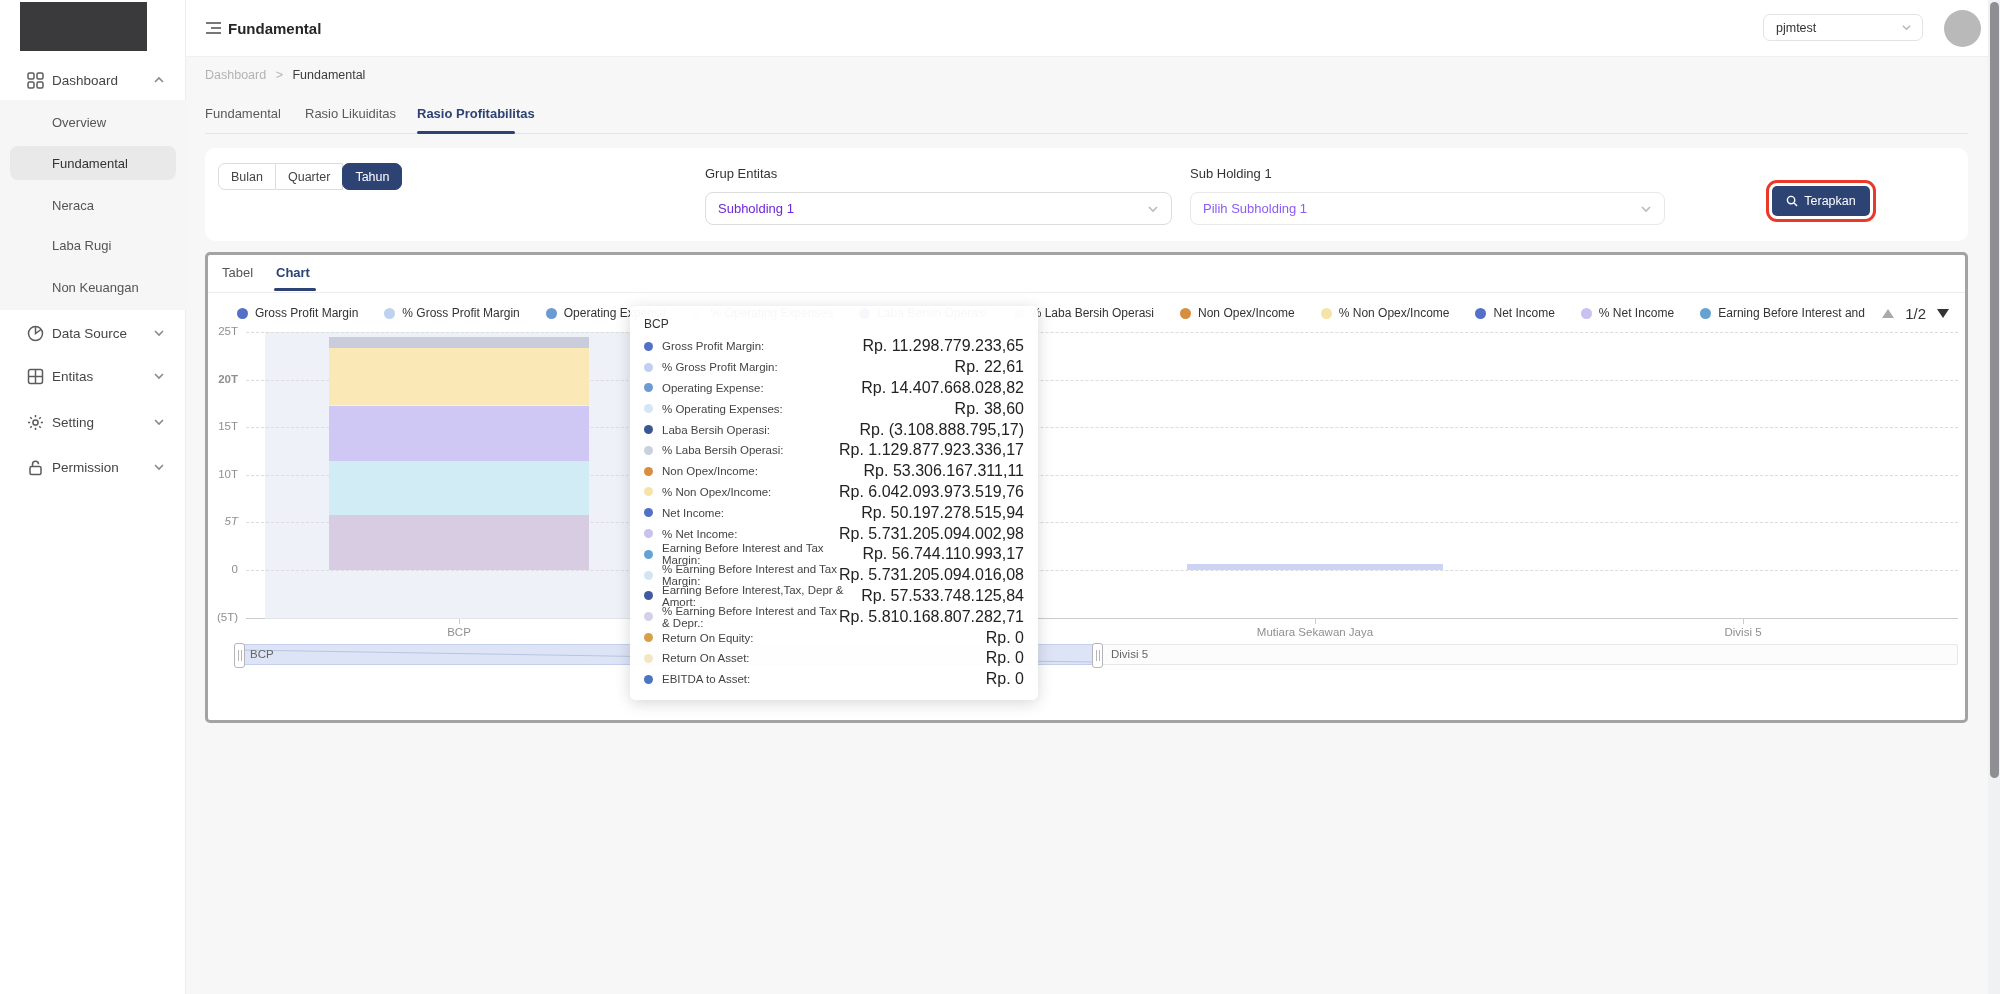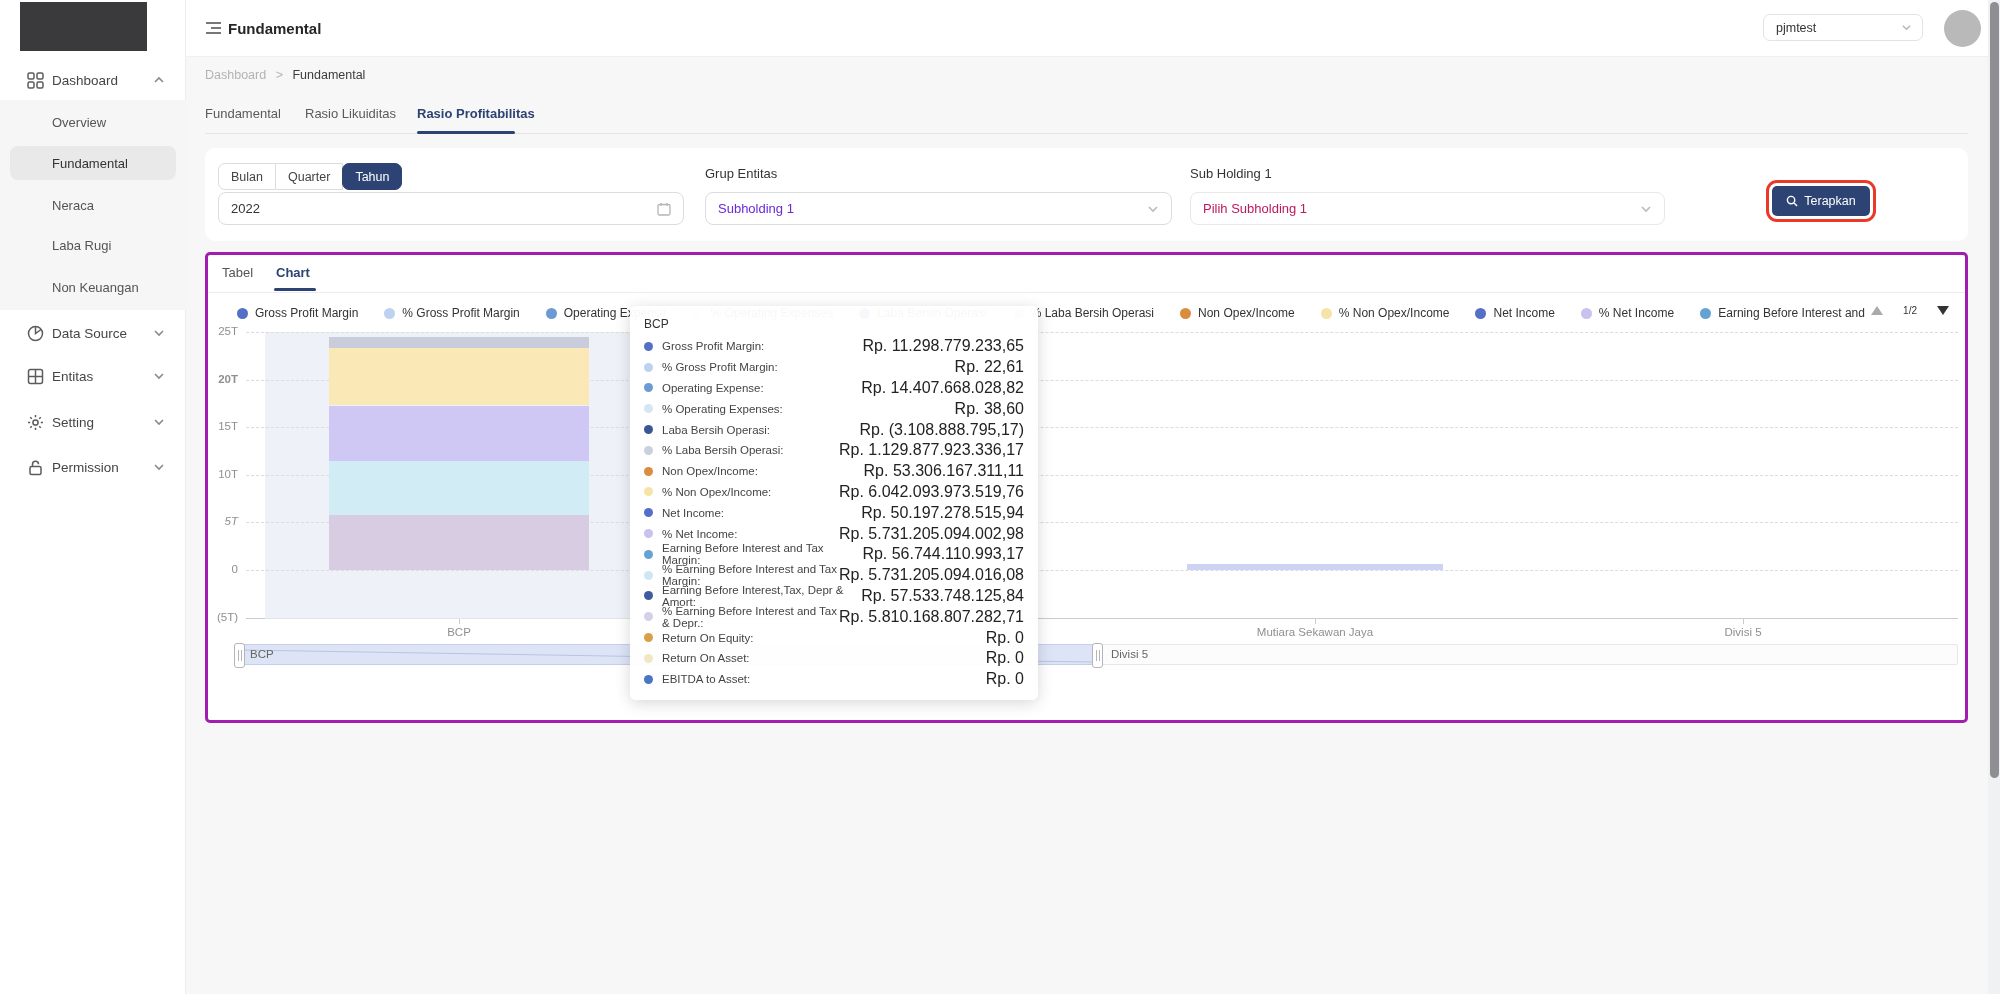--- a/index.html
+++ b/index.html
@@ -46,36 +46,36 @@
   .seg-btn.mid { border-left:none; }
   .seg-btn.sel { background:#2d4373; color:#fff; border:1px solid #2d4373; border-radius:7px; margin-left:-1px; }
   .year-input { position:absolute; left:13px; top:44px; width:466px; height:33px; border:1px solid #dcdcdc; border-radius:8px; background:#fff; display:flex; align-items:center; padding:0 12px; cursor:text; }
   .year-input .val { flex:1; font-size:13px; color:#333; }
   .year-input .cal { width:14px; height:14px; color:#b5b5b5; }
   .f-label { position:absolute; top:18px; font-size:13px; color:#333; }
   .f-select { position:absolute; top:44px; height:33px; border:1px solid #dcdcdc; border-radius:8px; background:#fff; display:flex; align-items:center; padding:0 12px; cursor:pointer; }
   .f-select .val { flex:1; font-size:13px; color:#6d28d9; }
   .f-select .chev { width:12px; height:12px; color:#bbb; }
   .f-select.disabled { border-color:#e8e8e8; }
-  .f-select.disabled .val { color:#be185d; }
+  .f-select.disabled .val { color:#8b5cf6; }
   .apply-btn { position:absolute; left:1567px; top:38px; width:98px; height:30px; background:#2d4373; border:none; border-radius:5px; color:#fff; font-size:12.5px; display:flex; align-items:center; justify-content:center; gap:6px; cursor:pointer; outline:3px solid #ea3829; outline-offset:3px; font-family:inherit; }
   .apply-btn svg { width:12px; height:12px; }
 
   
-  .chart-card { position:absolute; left:205px; top:252px; width:1763px; height:471px; background:#fff; border:3px solid #a21caf; border-radius:5px; z-index:3; }
+  .chart-card { position:absolute; left:205px; top:252px; width:1763px; height:471px; background:#fff; border:3px solid #a3a3a3; border-radius:5px; z-index:3; }
   .view-tab { position:absolute; top:10px; font-size:13px; color:#555; cursor:pointer; }
   .view-tab.v0 { left:14px; }
   .view-tab.v1 { left:68px; color:#2d4373; font-weight:bold; }
   .view-underline { position:absolute; left:66px; top:33px; width:42px; height:3px; background:#2d4373; border-radius:2px; }
   .view-sep { position:absolute; left:0; top:37px; width:1757px; height:1px; background:#ededed; }
 
   .legend { position:absolute; left:29px; top:48px; width:1630px; height:20px; display:flex; align-items:center; gap:26px; white-space:nowrap; overflow:hidden; z-index:1; }
   .legend-item { display:flex; align-items:center; gap:7px; font-size:12px; color:#333; cursor:pointer; flex:0 0 auto; }
   .legend-dot { width:11px; height:11px; border-radius:50%; }
-  .legend-pager { position:absolute; right:16px; top:50px; display:flex; align-items:center; gap:20px; font-size:10px; color:#333; z-index:1; }
+  .legend-pager { position:absolute; right:16px; top:50px; display:flex; align-items:center; gap:11px; font-size:15px; color:#333; z-index:1; }
   .tri-up { width:0; height:0; border-left:6px solid transparent; border-right:6px solid transparent; border-bottom:9px solid #aaa; cursor:pointer; }
   .tri-down { width:0; height:0; border-left:6px solid transparent; border-right:6px solid transparent; border-top:9px solid #333; cursor:pointer; }
 
   .y-label { position:absolute; width:30px; text-align:right; font-size:11.5px; color:#8f8f8f; }
   .plot { position:absolute; left:38px; top:77px; width:1712px; height:287px; border-bottom:1px solid #ccc; }
   .gridline { position:absolute; left:0; width:1712px; height:0; border-top:1px dashed #dcdcdc; }
   .hover-band { position:absolute; left:19px; top:0; width:388px; height:287px; background:#e8edf6; opacity:.75; }
   .bar-seg { position:absolute; }
   .bar-seg.pattern { background-image:radial-gradient(rgba(255,255,255,.85) 1px, transparent 1.2px); background-size:5px 5px; }
   .x-tick { position:absolute; width:1px; height:5px; background:#ccc; top:364px; }
@@ -232,30 +232,20 @@
     <span class="tab t1">Rasio Likuiditas</span>
     <span class="tab t2">Rasio Profitabilitas</span>
     <span class="tab-underline"></span>
   </div>
 
   <div class="filter-card">
     <div class="seg">
       <span class="seg-btn first">Bulan</span>
       <span class="seg-btn mid">Quarter</span>
       <span class="seg-btn sel">Tahun</span>
-    </div>
-    <div class="year-input">
-      <span class="val">2022</span>
-      <span class="cal">
-        <svg viewBox="0 0 14 14" fill="none" stroke="currentColor" stroke-width="1.3">
-            <rect x="1" y="2.5" width="12" height="10.5" rx="1.5"></rect>
-            <line x1="4" y1="1" x2="4" y2="4"></line>
-            <line x1="10" y1="1" x2="10" y2="4"></line>
-          </svg>
-      </span>
     </div>
     <span class="f-label" style="left:500px">Grup Entitas</span>
     <div class="f-select" style="left:500px; width:467px">
       <span class="val">Subholding 1</span>
       <span class="chev">
           <svg viewBox="0 0 12 12" fill="none" stroke="currentColor" stroke-width="1.6">
             <polyline points="2,4 6,8 10,4"></polyline>
           </svg>
         </span>
     </div>

